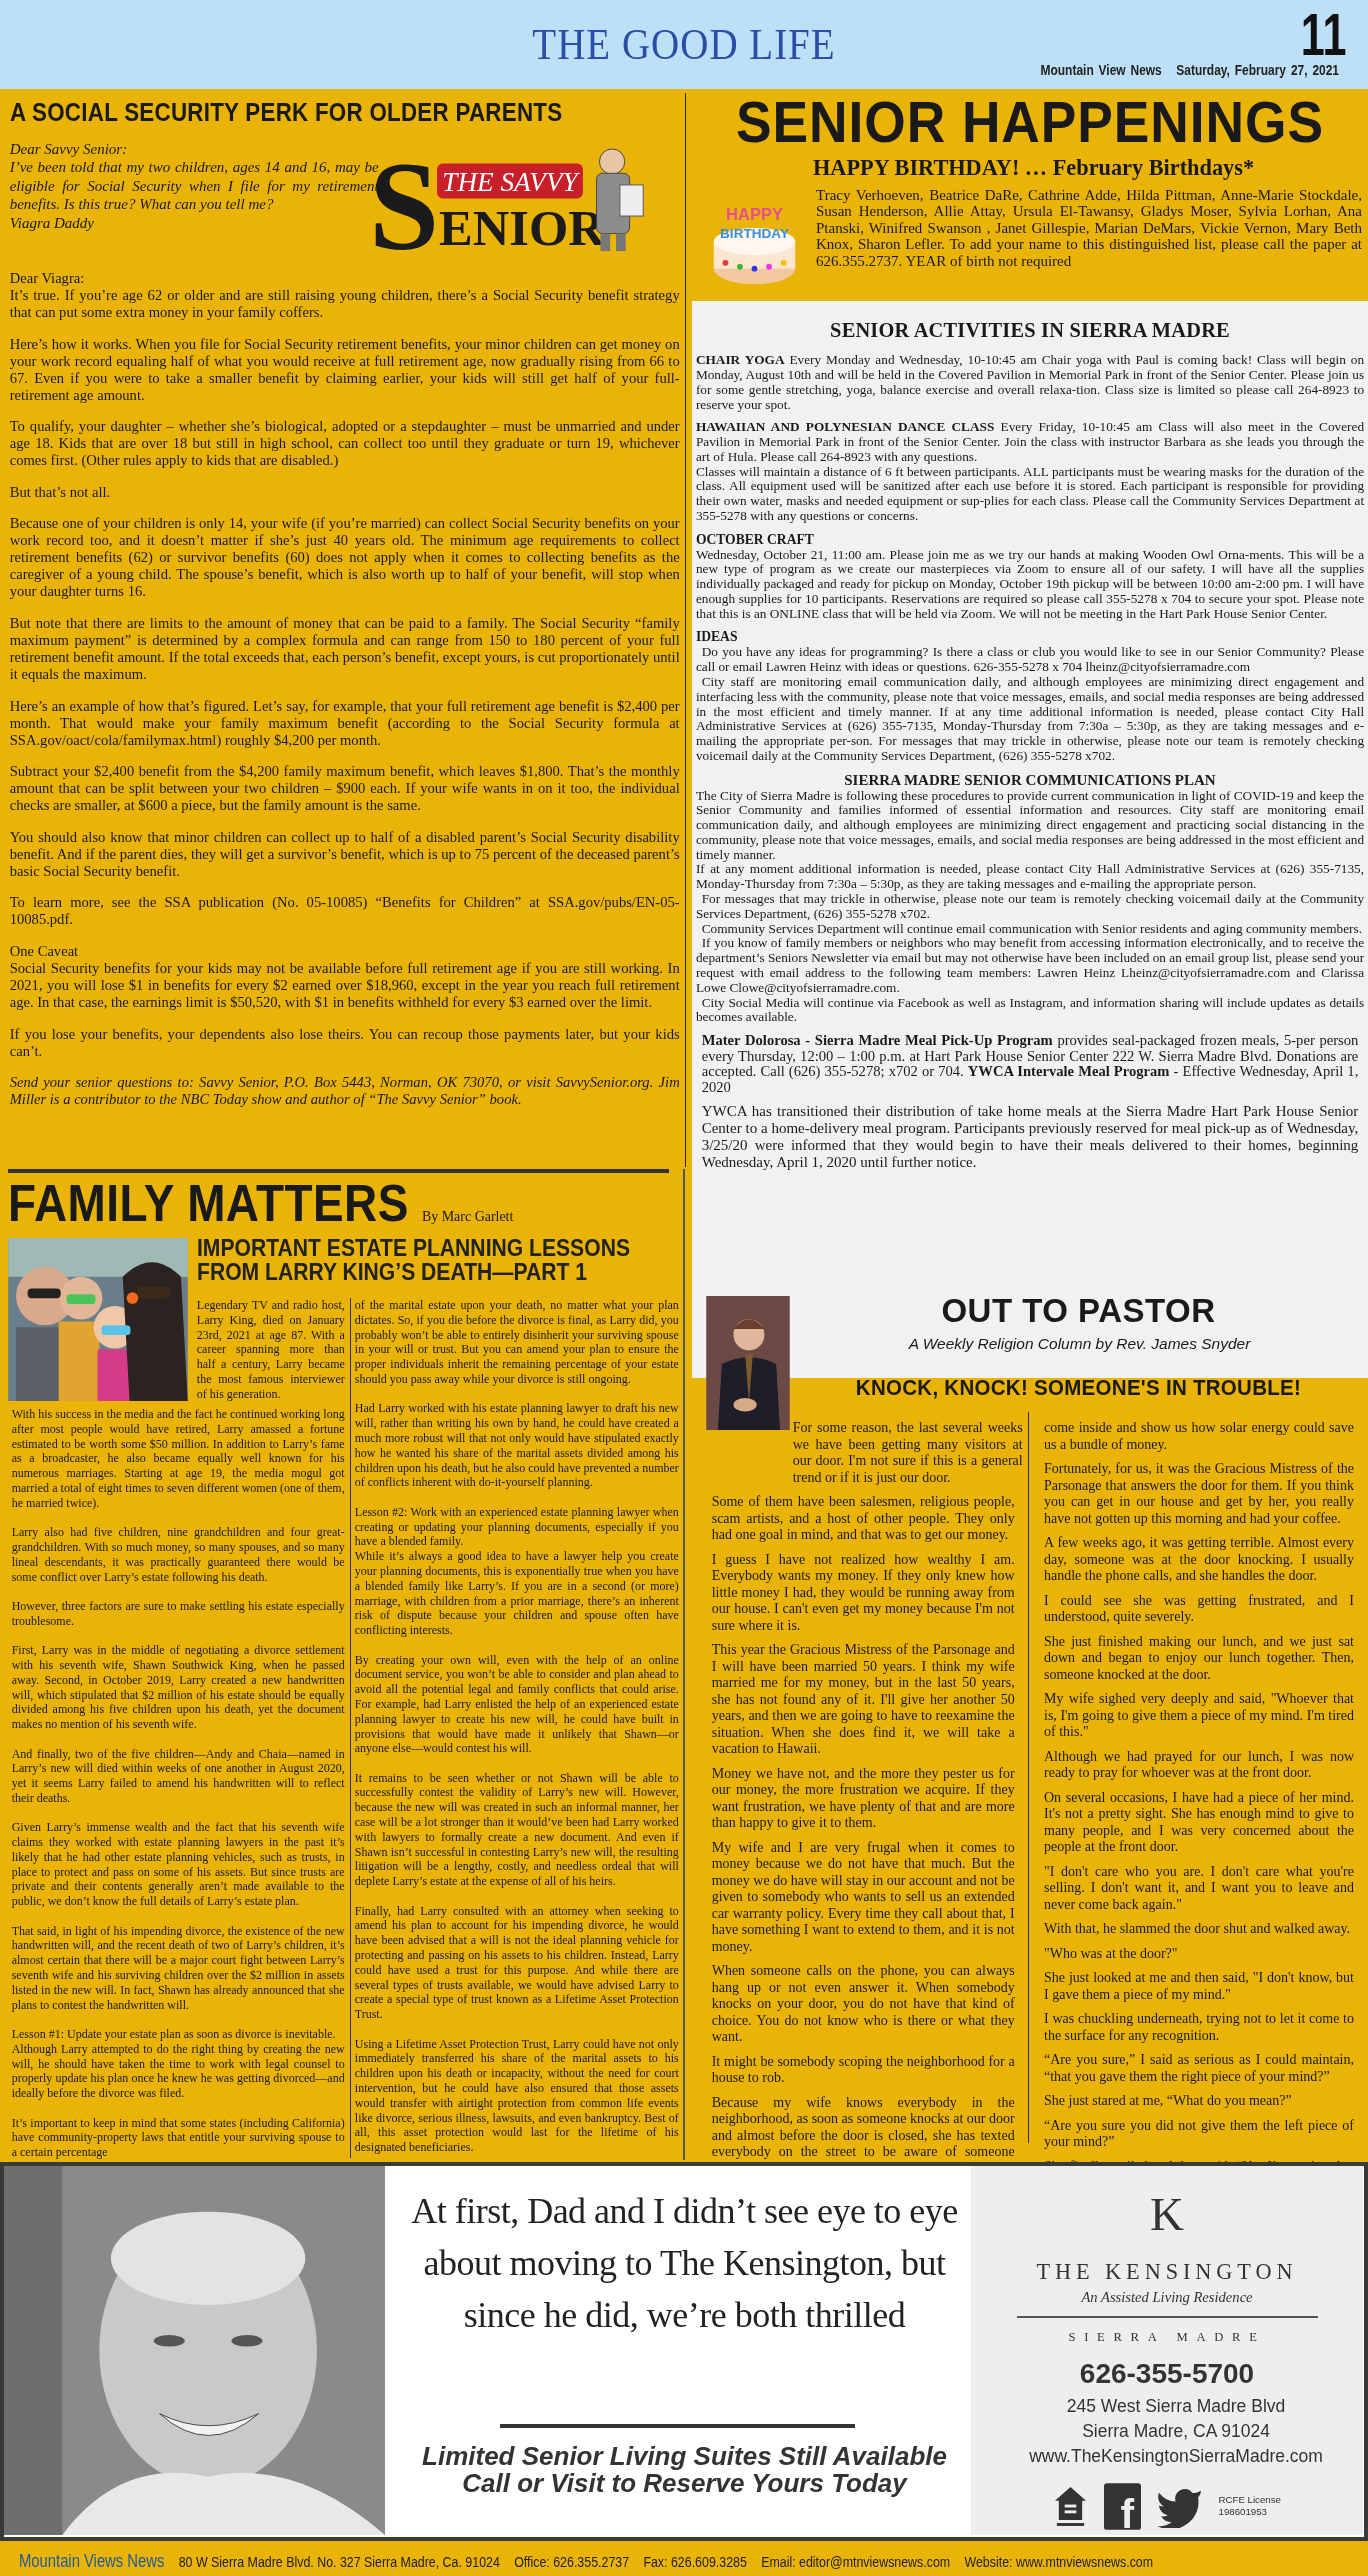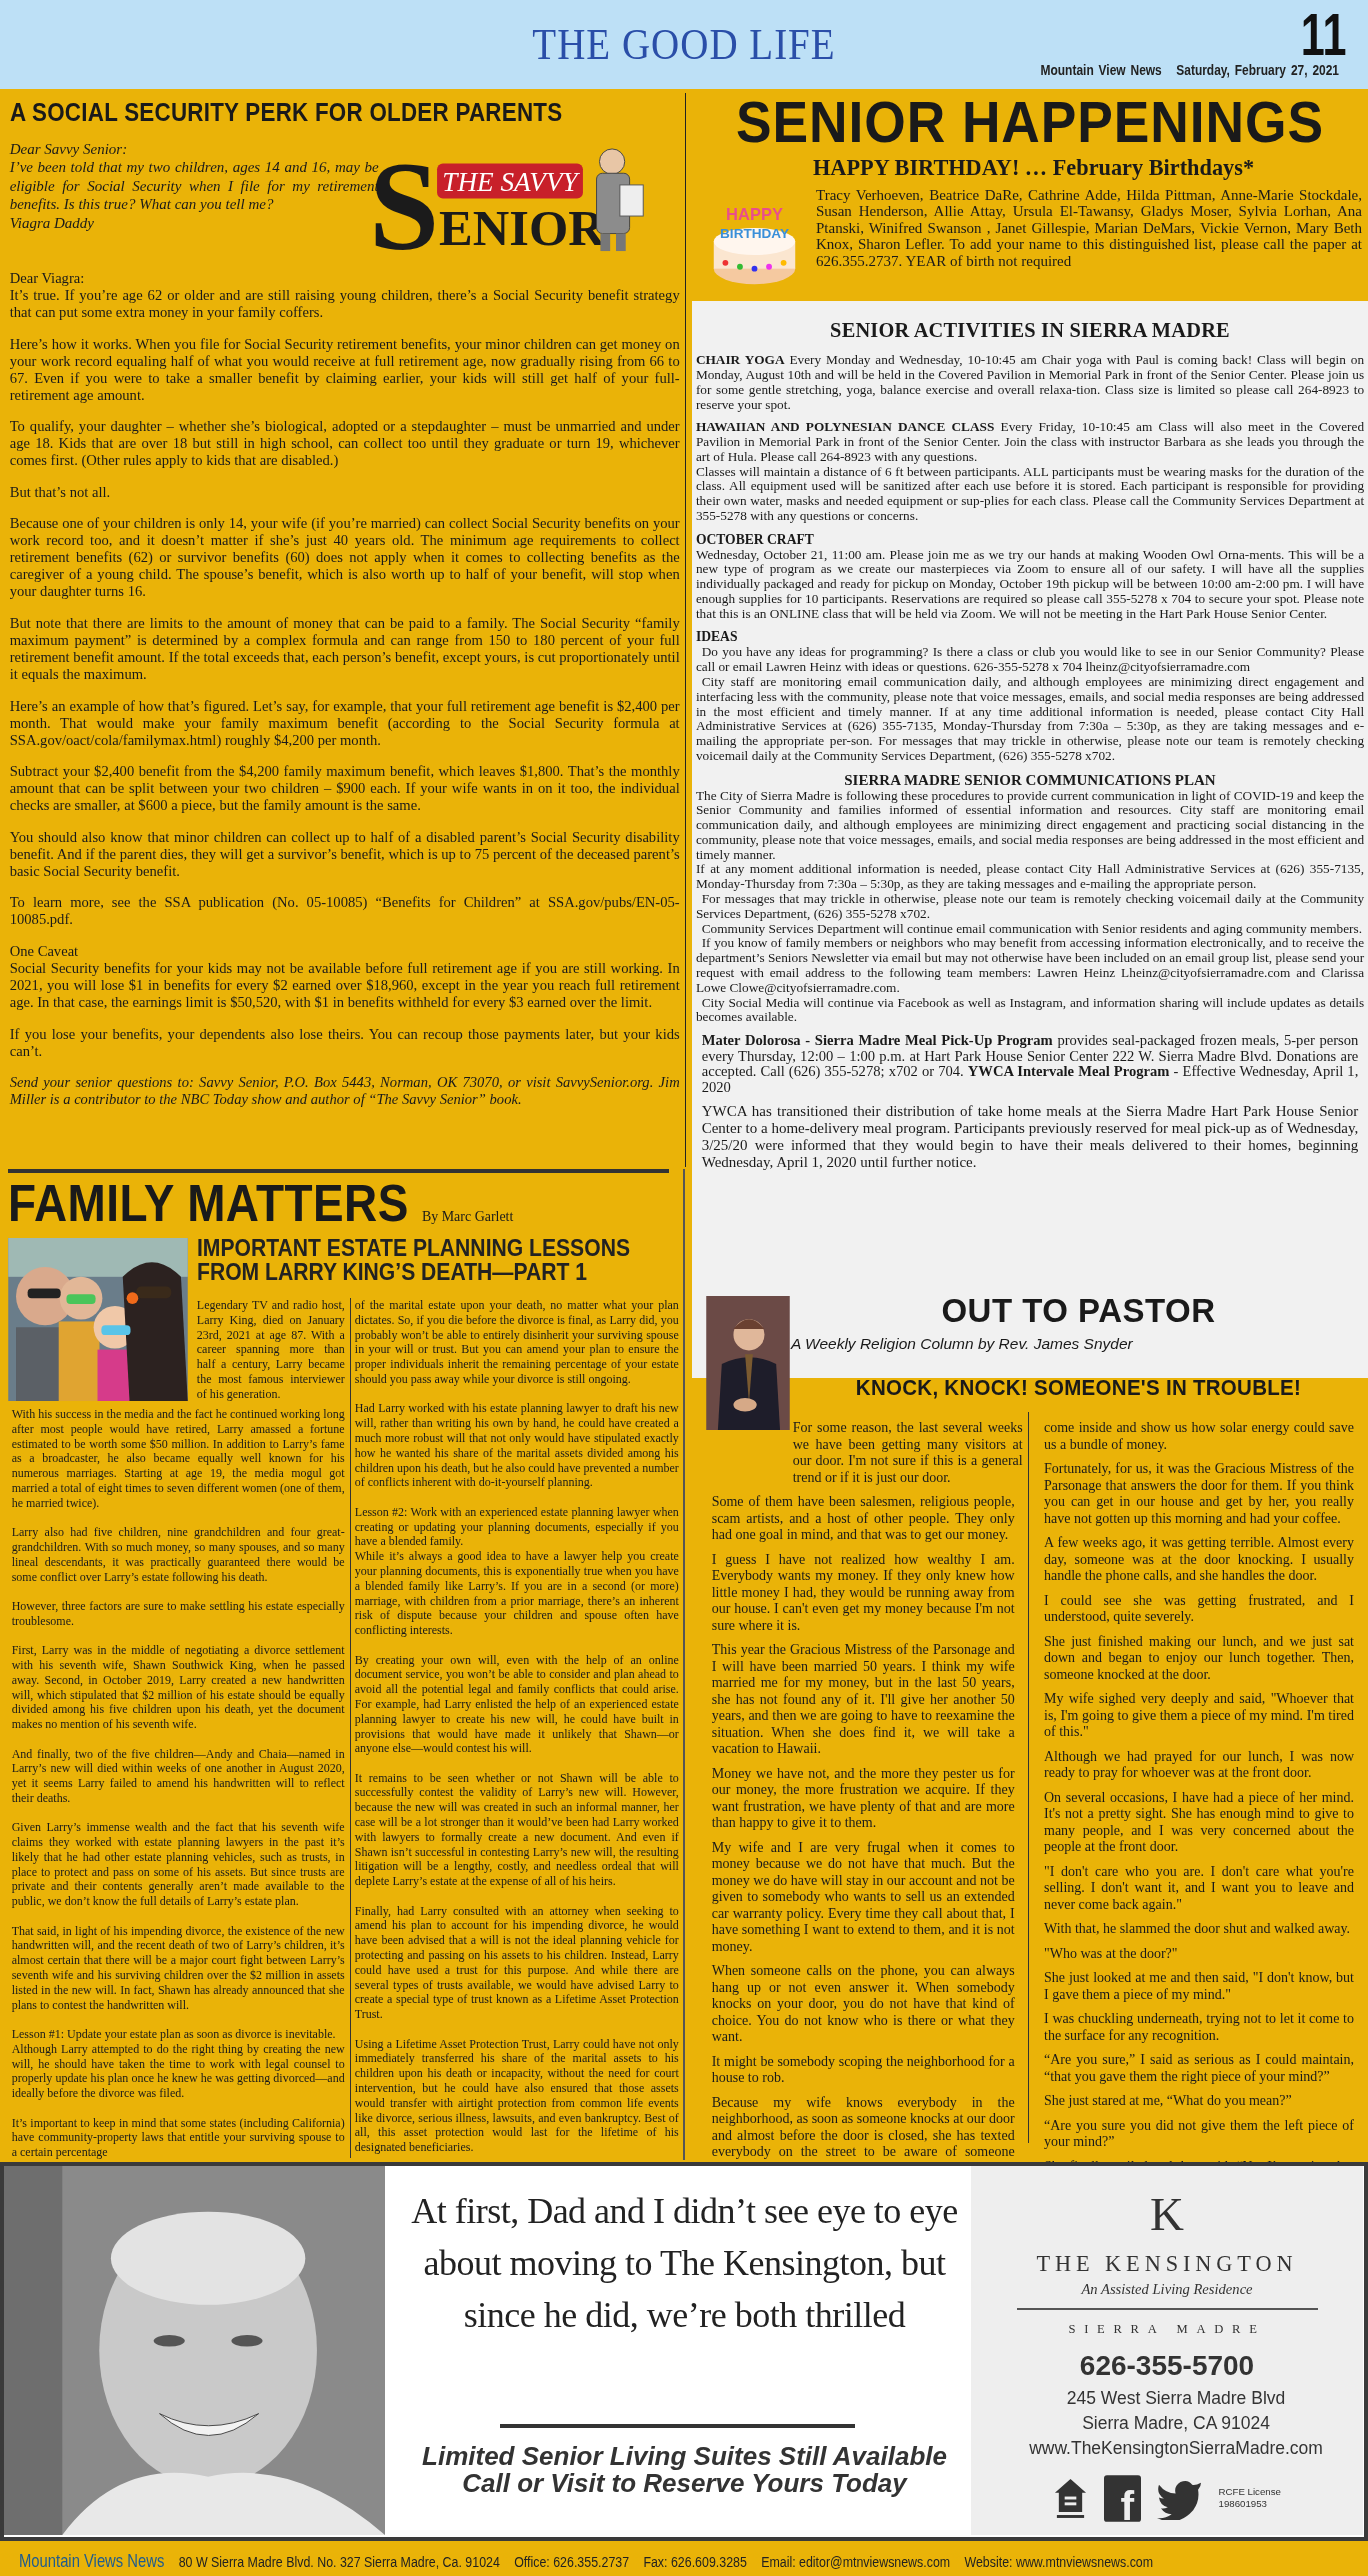--- a/index.html
+++ b/index.html
@@ -56,37 +56,37 @@
   .family .col1 { position: absolute; left: 3.9px; top: 233px; width: 333px; font-size: 12px; line-height: 14.8px; }
   .family .col2 { position: absolute; left: 347px; top: 124px; width: 324px; font-size: 12px; line-height: 14.8px; }
   .family .col1 p, .family .col2 p { margin-bottom: 14.6px; }
   .family .col1 p.tight, .family .col2 p.tight { margin-bottom: 0; }
   .family .fm-sep { position: absolute; left: 342px; top: 124px; width: 1px; height: 860px; background: #333; }
 
   
   .pastor { position: absolute; left: 692px; top: 1288px; width: 676px; height: 870px; }
   .pastor .portrait { position: absolute; left: 13.6px; top: 7.8px; width: 84px; height: 134px; }
   .pastor h1 { position: absolute; left: 97px; right: 0; top: 3.9px; text-align: center; font-family: "Liberation Sans", sans-serif; font-weight: bold; font-size: 33px; letter-spacing: 0.5px; }
-  .pastor .sub { position: absolute; left: 99px; right: 0; top: 47px; text-align: left; font-family: "Liberation Sans", sans-serif; font-style: italic; font-size: 15.5px; }
+  .pastor .sub { position: absolute; left: 99px; right: 0; top: 47px; text-align: center; font-family: "Liberation Sans", sans-serif; font-style: italic; font-size: 15.5px; }
   .pastor h2 { position: absolute; left: 97px; right: 0; top: 87px; text-align: center; font-family: "Liberation Sans", sans-serif; font-weight: bold; font-size: 22.3px; letter-spacing: 0.3px; transform: scaleX(0.92); white-space: nowrap; }
   .pastor .c1 { position: absolute; left: 11.7px; top: 124px; width: 319px; font-size: 14px; line-height: 16.5px; }
   .pastor .c1 .lead { margin-left: 89px; }
   .pastor .c2 { position: absolute; left: 344px; top: 124px; width: 326px; font-size: 14px; line-height: 16.5px; }
   .pastor .c1 p, .pastor .c2 p { margin: 8px; }
   .pastor .sep { position: absolute; left: 336px; top: 124px; width: 1px; height: 731px; background: #333; }
 
   
   .ad { position: absolute; left: 0; top: 2162px; width: 1368px; height: 379px; border: 4.9px solid #3a3a3a; background: #fff; }
   .ad .photo { position: absolute; left: 0; top: 0; width: 381px; height: 369px; background: linear-gradient(180deg, #9a9a9a 0%, #7c7c7c 100%); overflow: hidden; }
   .ad .headline { position: absolute; left: 389px; top: 19.4px; width: 583px; text-align: center; font-family: "Liberation Serif", serif; font-weight: normal; font-size: 36px; line-height: 52px; letter-spacing: -0.5px; color: #222; }
   .ad .rule { position: absolute; left: 496px; top: 258px; width: 355px; height: 3.9px; background: #333; }
   .ad .tag { position: absolute; left: 389px; top: 277px; width: 583px; text-align: center; font-family: "Liberation Sans", sans-serif; font-weight: bold; font-style: italic; font-size: 26px; line-height: 27px; color: #333; }
   .ad .brand { position: absolute; left: 967px; top: 0; width: 392px; height: 369px; background: #eeeeee; text-align: center; color: #333; }
   .ad .brand .k { margin-top: 19.4px; font-family: "Liberation Serif", serif; font-size: 47px; line-height: 58px; }
-  .ad .brand .name { font-family: "Liberation Serif", serif; font-size: 22.3px; letter-spacing: 4.9px; margin-top: 8px; }
+  .ad .brand .name { font-family: "Liberation Serif", serif; font-size: 22.3px; letter-spacing: 4.9px; margin-top: 16px; }
   .ad .brand .sub { font-family: "Liberation Serif", serif; font-style: italic; font-size: 14.6px; margin-top: 3.9px; }
   .ad .brand .hr { width: 301px; height: 1.9px; background: #555; margin: 9.7px auto 11.7px; }
   .ad .brand .loc { font-family: "Liberation Serif", serif; font-size: 12.6px; letter-spacing: 8.7px; }
   .ad .brand .phone { font-family: "Liberation Sans", sans-serif; font-weight: bold; font-size: 28px; margin-top: 13.6px; }
   .ad .brand .addr { font-family: "Liberation Sans", sans-serif; font-size: 17.5px; line-height: 25px; margin-top: 3.9px; padding-left: 18px; }
   .ad .brand .icons { margin-top: 13.6px; display: flex; justify-content: center; align-items: center; gap: 15.5px; }
   .ad .brand .lic { font-family: "Liberation Sans", sans-serif; font-size: 9.7px; text-align: left; line-height: 12.6px; }
 
   
   .footer { position: absolute; left: 0; top: 2547px; width: 1368px; height: 29px; font-family: "Liberation Sans", sans-serif; font-size: 15.5px; color: #222; white-space: nowrap; padding-left: 19px; }

